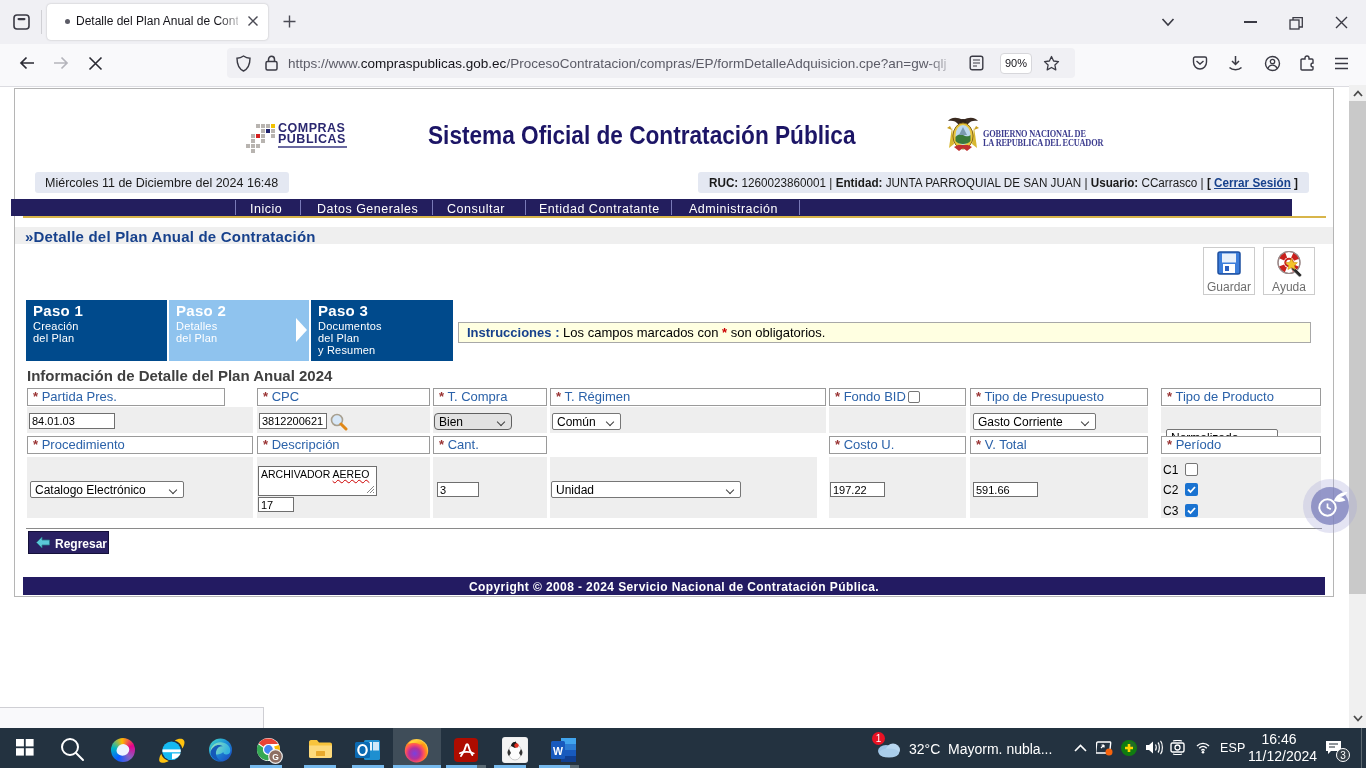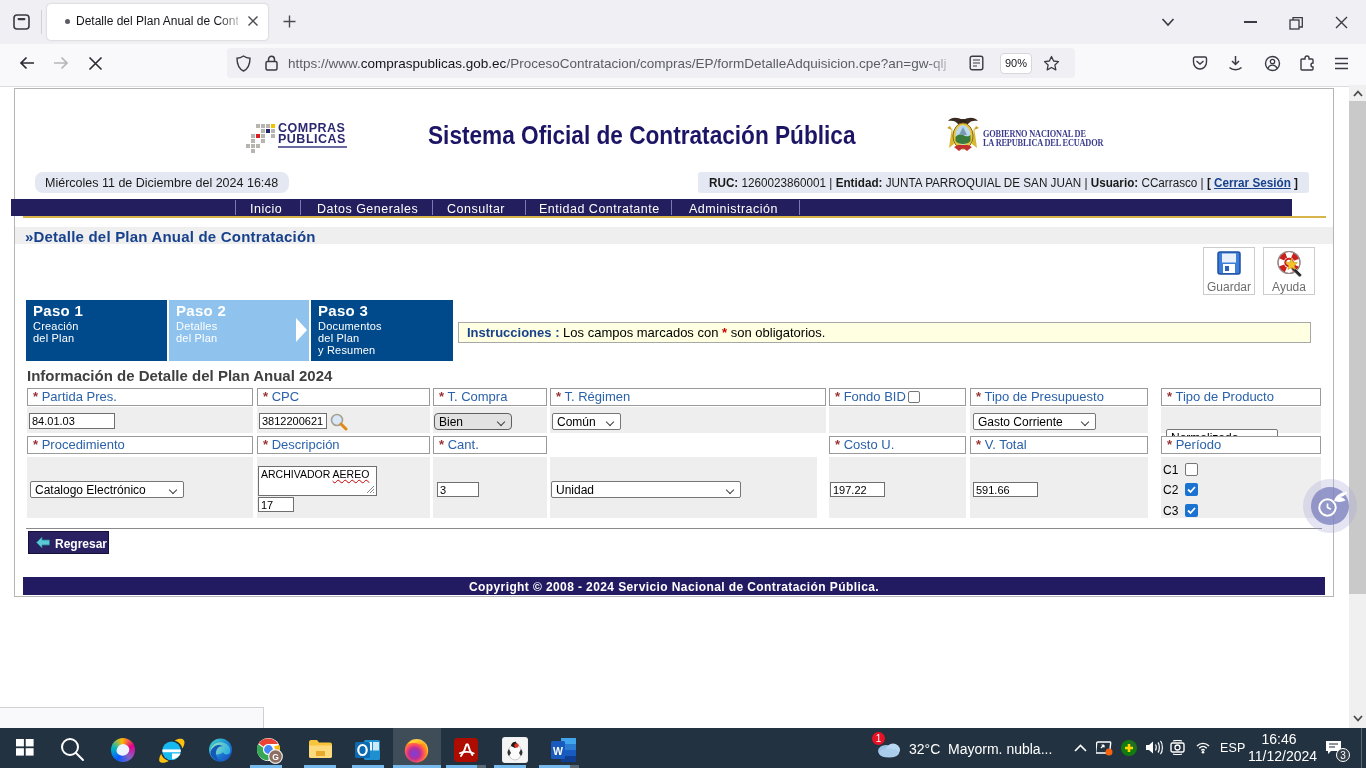--- a/index.html
+++ b/index.html
@@ -159,21 +159,21 @@
     <path d="M17 6 C10 2 4 4 2 7 C6 6 10 7 12 10 L22 10 C24 7 28 6 32 7 C30 4 24 2 17 6 Z" fill="#3a2a20"></path>
     <ellipse cx="17" cy="8" rx="3.4" ry="3" fill="#2e2018"></ellipse>
     <ellipse cx="17" cy="22" rx="10" ry="13" fill="#e8c63c" stroke="#8a6a18" stroke-width="1"></ellipse>
     <ellipse cx="17" cy="21" rx="7.5" ry="10" fill="#bcd8ee"></ellipse>
     <path d="M9.5 23 C12 20 15 19.5 17 21 C20 23 23 22.5 24.5 21 L24.5 27 C22 31 12 31 9.5 27 Z" fill="#3a7a3a"></path>
     <path d="M13 21 L17 13 L21 21 Z" fill="#7a9ab0"></path>
     <path d="M8 33 L13 37 L17 34 L21 37 L26 33 L22 31 L12 31 Z" fill="#c03030"></path>
   </svg>
   <div class="abs" style="left:983px; top:42px; font-family:'Liberation Serif',serif; font-weight:bold; color:#3b3b8e; font-size:10px; line-height:9px; letter-spacing:-0.2px; white-space:nowrap; transform:scaleX(0.83); transform-origin:0 0;">GOBIERNO NACIONAL DE<br><span>LA REPUBLICA DEL ECUADOR</span></div>
 
-  <div class="abs" style="left:35px; top:85px; width:254px; height:21px; background:#e4e8f2; border-radius:8px; font-size:12.5px; color:#1a1a1a; padding:3.5px 0 0 10px;">Miércoles 11 de Diciembre del 2024 16:48</div>
+  <div class="abs" style="left:35px; top:85px; width:254px; height:21px; background:#e4e8f2; border-radius:3px; font-size:12.5px; color:#1a1a1a; padding:3.5px 0 0 10px;">Miércoles 11 de Diciembre del 2024 16:48</div>
   <div class="abs" style="left:698px; top:85px; width:611px; height:21px; background:#e4e8f2; border-radius:3px; font-size:12px; color:#1a1a1a; padding:4px 0 0 11px; white-space:nowrap;"><span style="display:inline-block; transform:scaleX(0.975); transform-origin:0 0;"><b>RUC:</b> 1260023860001 | <b>Entidad:</b> JUNTA PARROQUIAL DE SAN JUAN | <b>Usuario:</b> CCarrasco | <b>[ <span style="text-decoration:underline; color:#17418c;">Cerrar Sesión</span> ]</b></span></div>
 
   <div id="menubar" class="abs">
     <div class="msep" style="left:224px;"></div>
     <div class="msep" style="left:289px;"></div>
     <div class="msep" style="left:421px;"></div>
     <div class="msep" style="left:514px;"></div>
     <div class="msep" style="left:660px;"></div>
     <div class="msep" style="left:788px;"></div>
     <div class="mitem" style="left:239px;">Inicio</div>
@@ -218,21 +218,21 @@
       <path d="M0 0 L11 12 L0 24 Z" fill="#fff"></path>
     </svg>
   <div class="paso abs" style="left:311px; top:213px; width:142px; height:61px; background:#004a8c; padding:2px 0 0 7px;">
     <b>Paso 3</b>
     <div>Documentos</div><div>del Plan</div><div>y Resumen</div>
   </div>
   <div class="abs" style="left:458px; top:235px; width:853px; height:21px; background:#ffffe1; border:1px solid #a8a8a8; font-size:13px; color:#000; padding:2px 0 0 8px;"><b class="navy" style="color:#17418c;">Instrucciones :</b> Los campos marcados con <b style="color:#cc0000;">*</b> son obligatorios.</div>
 
   <div class="abs" style="left:27px; top:280px; font-size:15px; font-weight:bold; color:#404040;">Información de Detalle del Plan Anual 2024</div>
 
-  <div class="hcell" style="left:27px;  top:301px; width:226px;"><b class="ast">*</b> Partida Pres.</div>
+  <div class="hcell" style="left:27px;  top:301px; width:198px;"><b class="ast">*</b> Partida Pres.</div>
   <div class="hcell" style="left:257px; top:301px; width:173px;"><b class="ast">*</b> CPC</div>
   <div class="hcell" style="left:433px; top:301px; width:114px;"><b class="ast">*</b> T. Compra</div>
   <div class="hcell" style="left:550px; top:301px; width:276px;"><b class="ast">*</b> T. Régimen</div>
   <div class="hcell" style="left:829px; top:301px; width:137px;"><b class="ast">*</b> Fondo BID &nbsp;</div>
   <div class="hcell" style="left:970px; top:301px; width:178px;"><b class="ast">*</b> Tipo de Presupuesto</div>
   <div class="hcell" style="left:1161px;top:301px; width:160px;"><b class="ast">*</b> Tipo de Producto</div>
   <div class="abs" style="left:908px; top:304px; width:12px; height:12px; background:#fff; border:1px solid #767676; border-radius:2px;"></div>
 
   <div class="gband" style="left:27px;  top:320px; width:226px; height:26px;"></div>
   <div class="gband" style="left:257px; top:320px; width:173px; height:26px;"></div>

